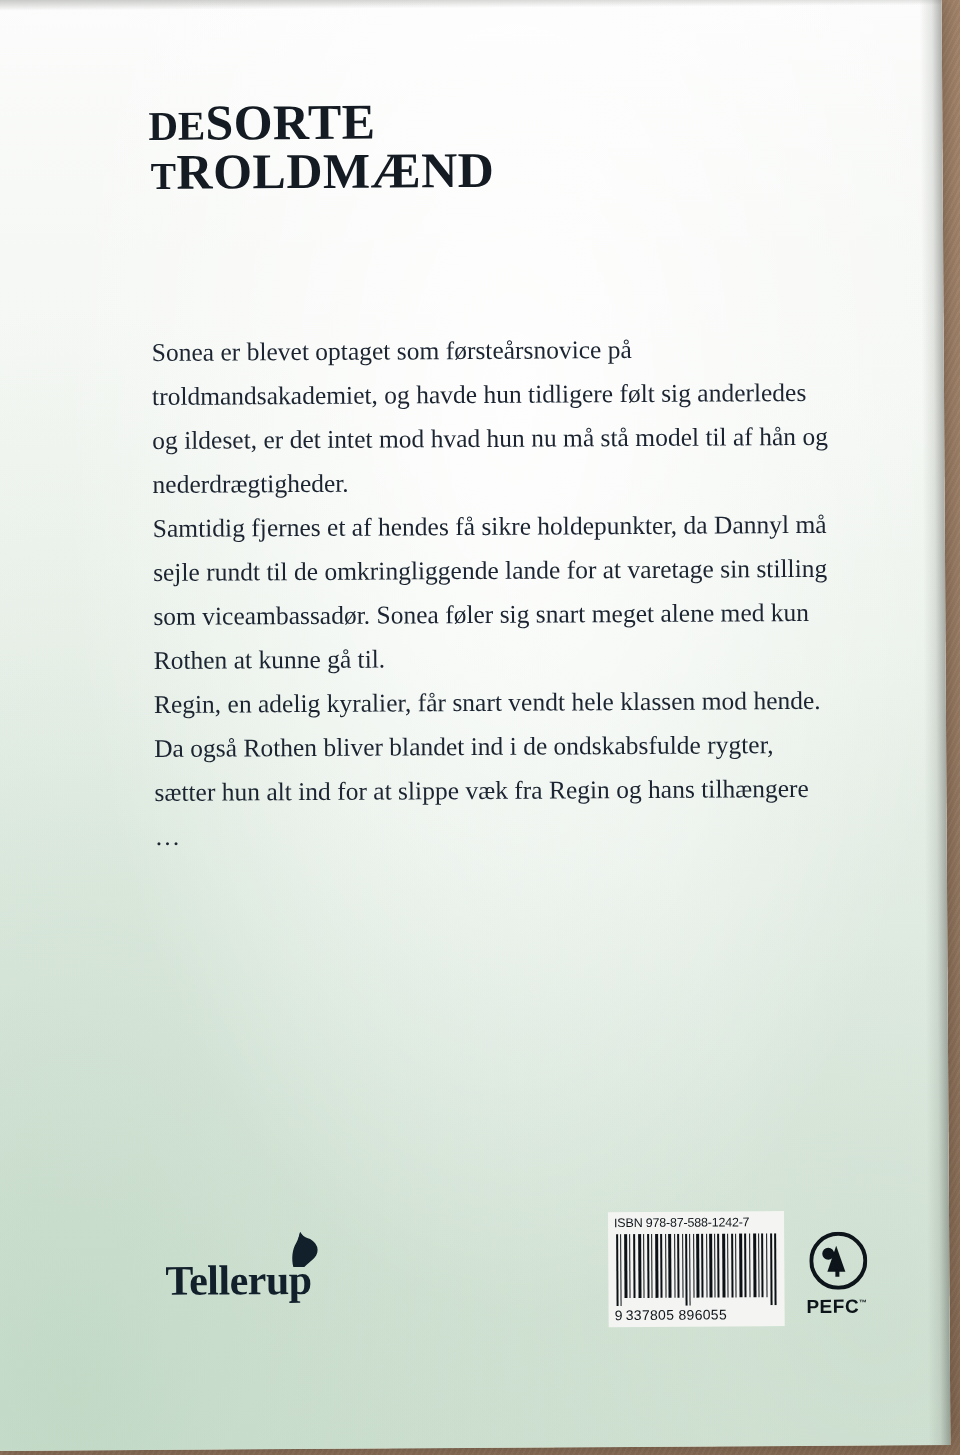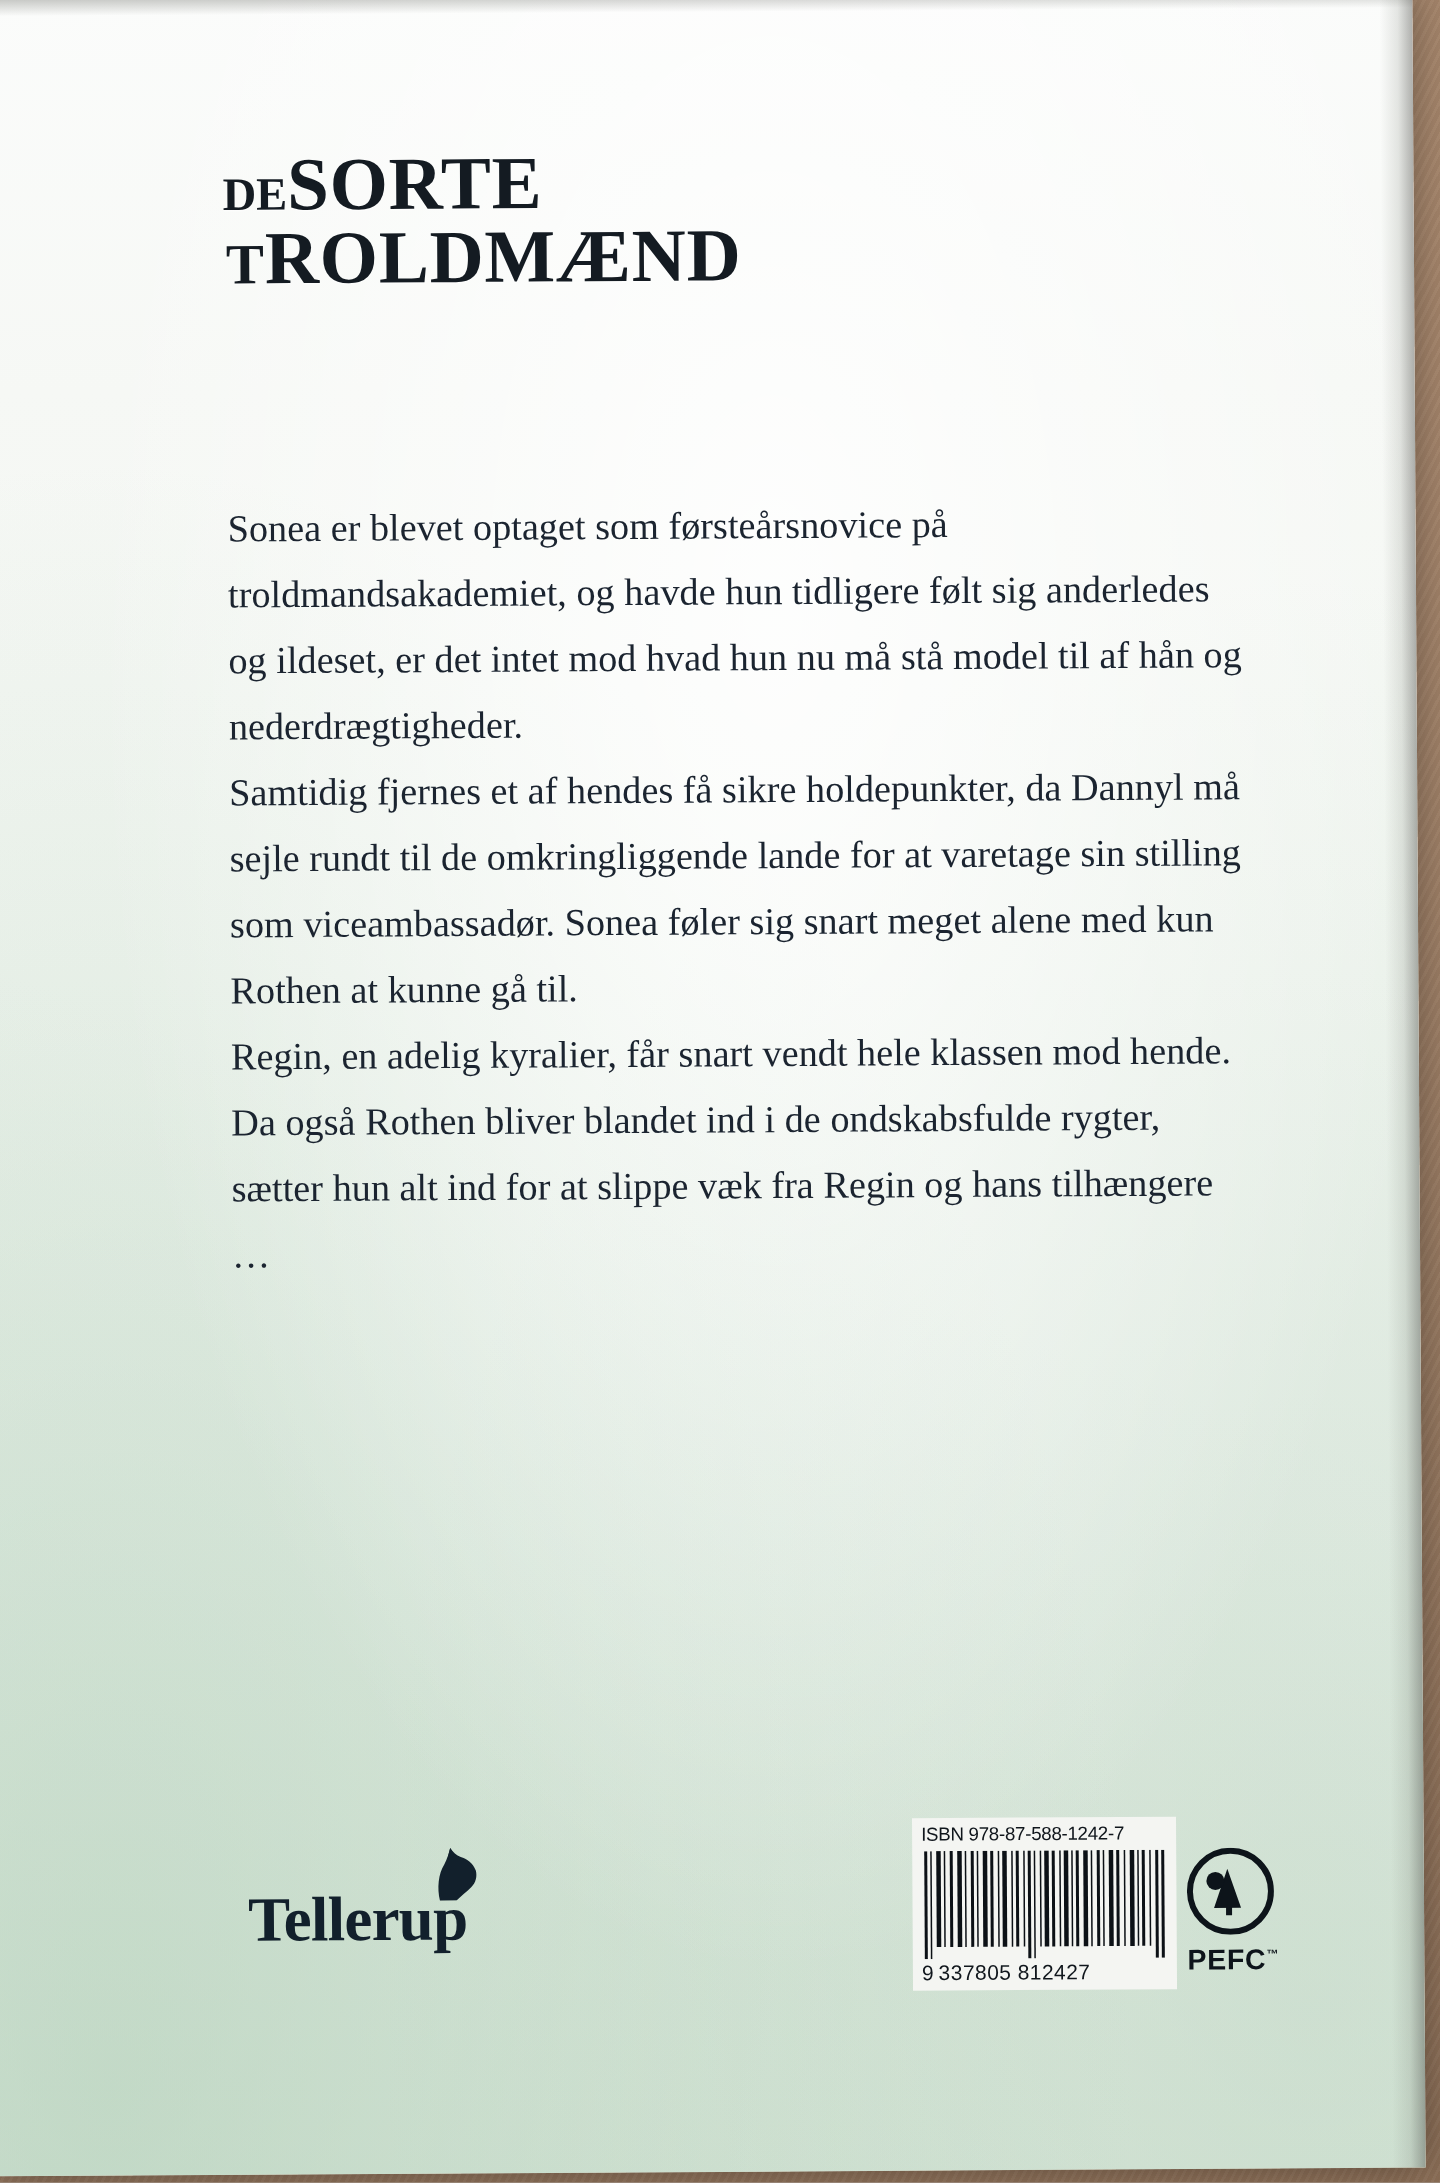--- a/index.html
+++ b/index.html
@@ -92,21 +92,21 @@
   }
   .title-line1 {
     font-family: "Liberation Serif", serif;
     font-weight: 700;
     font-size: 50px;
     letter-spacing: 0.5px;
     white-space: nowrap;
     text-shadow: 0 1px 0 rgba(255,255,255,.5);
   }
   .title-line1 .small {
-    font-size: 31px;
+    font-size: 41px;
     letter-spacing: 0px;
   }
   .title-line2 {
     font-family: "Liberation Serif", serif;
     font-weight: 700;
     font-size: 50px;
     letter-spacing: 0.5px;
     margin-top: 6px;
     margin-left: 2px;
     white-space: nowrap;
@@ -201,21 +201,21 @@
   .barcode-digits .lead { margin-right: 3px; }
 
   
   .pefc {
     position: absolute;
     left: 794px;
     top: 1238px;
     width: 76px;
     height: 92px;
     color: #0d141a;
-    text-align: left;
+    text-align: right;
   }
   .pefc .mark {
     width: 58px;
     height: 58px;
     margin: 0 auto;
   }
   .pefc .label {
     font-family: "Liberation Sans", sans-serif;
     font-weight: 700;
     font-size: 19px;
@@ -299,21 +299,21 @@
             <rect x="130" y="0" width="2" height="64"></rect>
             <rect x="135" y="0" width="1" height="64"></rect>
             <rect x="139" y="0" width="3" height="64"></rect>
             <rect x="144" y="0" width="1" height="64"></rect>
             <rect x="147" y="0" width="2" height="64"></rect>
             <rect x="152" y="0" width="1" height="64"></rect>
             <rect x="156" y="0" width="2" height="72"></rect>
             <rect x="160" y="0" width="2" height="72"></rect>
           </g>
         </svg>
-        <div class="barcode-digits"><span class="lead">9</span><span>337805</span>&nbsp;<span>812427</span></div>
+        <div class="barcode-digits"><span class="lead">9</span><span>337805</span>&nbsp;<span>896055</span></div>
       </div>
 
       <div class="pefc">
         <svg class="mark" viewBox="0 0 58 58">
           <circle cx="29" cy="29" r="27" fill="none" stroke="#0d141a" stroke-width="4"></circle>
           <path d="M18 40 L27 14 L36 40 Z" fill="#0d141a"></path>
           <circle cx="19" cy="22" r="6" fill="#0d141a"></circle>
           <rect x="26" y="38" width="4" height="7" fill="#0d141a"></rect>
         </svg>
         <div class="label"><span>PEFC</span><span class="tm">™</span></div>

